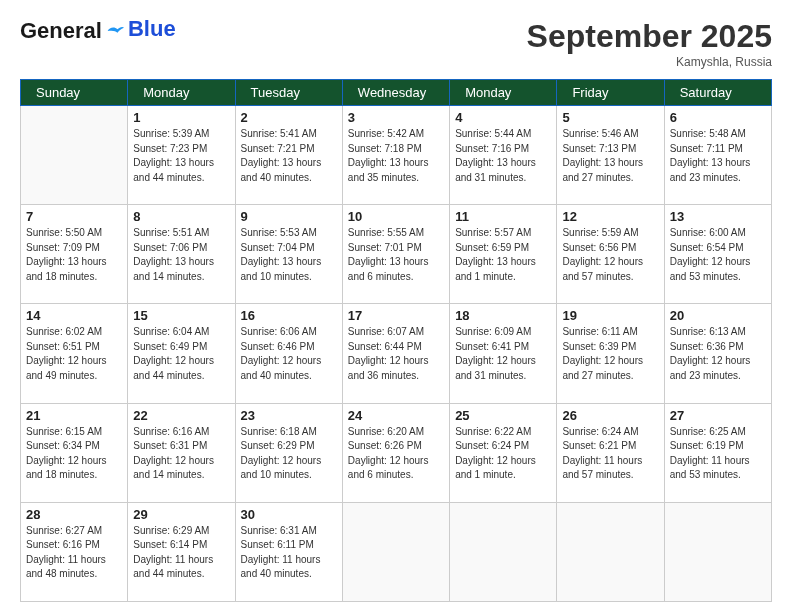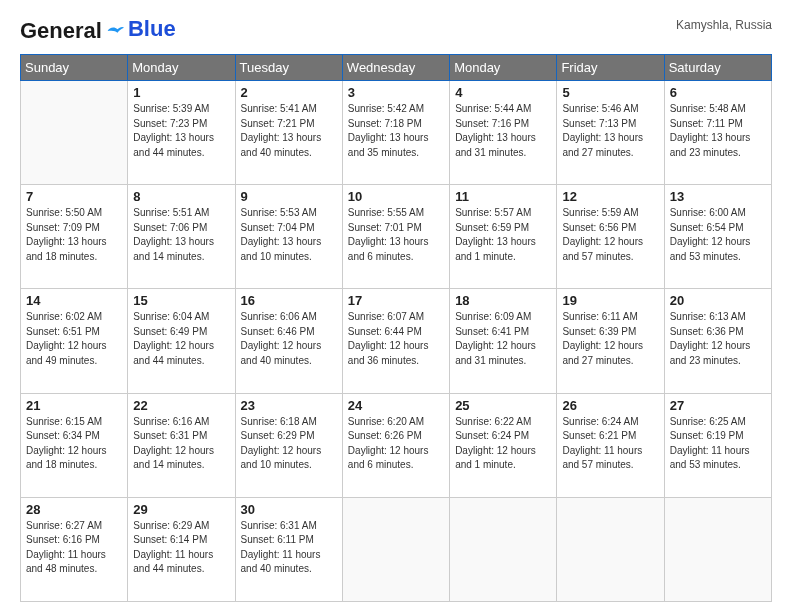--- a/index.html
+++ b/index.html
@@ -54,23 +54,23 @@
       font-size: 12px;
       color: #555;
     }
     .calendar {
       width: 100%;
       border-collapse: collapse;
       flex: 1;
       font-size: 10.5px;
     }
     .calendar th {
-      background: #737373;
+      background: #14532d;
       color: #fff;
-      padding: 5px 4px;
+      padding: 5px 15px;
       text-align: left;
       font-size: 13px;
       font-weight: normal;
       border: 1px solid #1565C0;
     }
     .calendar td {
       border: 1px solid #ccc;
       vertical-align: top;
       padding: 4px 5px;
       width: calc(100% / 7);
@@ -101,20 +101,21 @@
       <div class="logo-text">
         <span>General</span>
           <svg class="logo-bird" viewBox="0 0 22 16" xmlns="http://www.w3.org/2000/svg">
           <path d="M2 8 C4 4, 10 2, 14 6 C16 4, 20 2, 22 4 C18 5, 16 8, 14 10 C12 8, 8 7, 2 8Z" fill="#2196F3"></path>
         </svg>
           <br>
         <span style="color:#1d4ed8; font-size:22px; font-weight:bold; margin-top:-4px; display:block;">Blue</span>
       </div>
     </div>
     <div class="title-section">
+      <div class="month-title">September 2025</div>
       <div class="location">Kamyshla, Russia</div>
     </div>
   </div>
 
   <table class="calendar">
     <thead>
       <tr>
         <th>Sunday</th>
         <th>Monday</th>
         <th>Tuesday</th>

